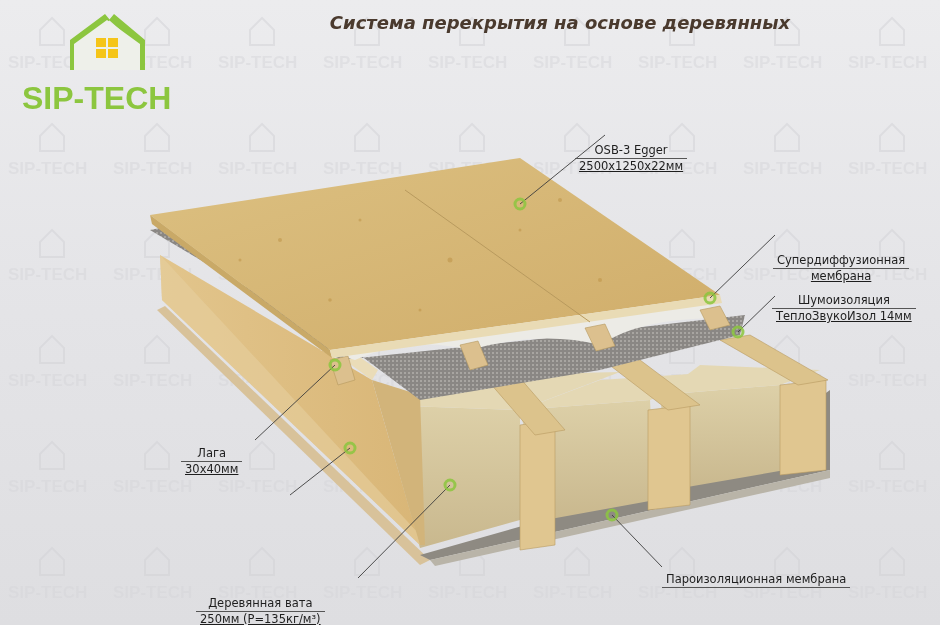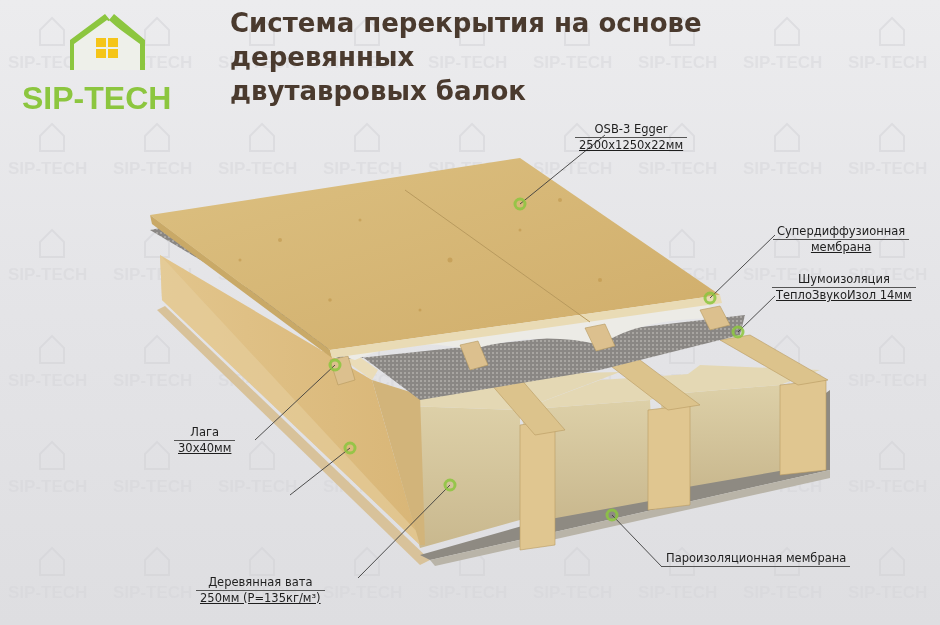--- a/index.html
+++ b/index.html
@@ -1,24 +1,24 @@
 <!DOCTYPE html>
 <html><head>
 <meta charset="utf-8">
 <style>
   html,body{margin:0;padding:0;}
   body{width:940px;height:625px;overflow:hidden;background:#e6e6e8;position:relative;font-family:"DejaVu Sans","Liberation Sans",sans-serif;}
   .bg{position:absolute;inset:0;background:linear-gradient(180deg,#ececee 0%,#e4e4e7 50%,#dedee1 100%);}
   .wm{position:absolute;inset:0;opacity:.5;}
   .logo{position:absolute;left:10px;top:8px;width:195px;height:100px;}
   .logo-text{position:absolute;left:12px;top:72px;font-family:"Liberation Sans",sans-serif;font-weight:bold;font-size:32px;color:#8cc63f;letter-spacing:0px;}
-  .title{position:absolute;left:230px;top:6px;width:660px;text-align:left;font-family:"DejaVu Sans",sans-serif;font-weight:bold;color:#4a3a2e;font-size:26px;line-height:34px;}
+  .title{position:absolute;left:230px;top:6px;width:660px;text-align:center;font-family:"DejaVu Sans",sans-serif;font-weight:bold;color:#4a3a2e;font-size:18px;line-height:34px;font-style:italic;}
   .scene{position:absolute;left:0;top:0;width:940px;height:625px;}
   .lbl{position:absolute;font-family:"DejaVu Sans",sans-serif;font-size:11.5px;color:#1e1e1e;text-align:center;line-height:15px;white-space:nowrap;}
-  .lbl .l1{display:block;border-bottom:1px solid #555;padding:0 4px;}
+  .lbl .l1{display:block;border-bottom:1px solid #555;padding:0 4px;margin-top:21px;}
   .lbl .l2{display:block;padding:0 4px;text-decoration:underline;}
 </style>
 </head>
 <body>
 
 <div class="bg"></div>
 
 <svg class="wm" width="940" height="625">
   <defs>
     <pattern id="wmp" x="0" y="0" width="105" height="106" patternUnits="userSpaceOnUse">
@@ -39,21 +39,20 @@
     <rect x="86" y="30" width="10" height="9" fill="#f5c518"></rect>
     <rect x="98" y="30" width="10" height="9" fill="#f5c518"></rect>
     <rect x="86" y="41" width="10" height="9" fill="#f5c518"></rect>
     <rect x="98" y="41" width="10" height="9" fill="#f5c518"></rect>
   </svg>
   <div class="logo-text">SIP-TECH</div>
 </div>
 
 <div class="title">
   <div>Система перекрытия на основе деревянных</div>
-  <div>двутавровых балок</div>
 </div>
 
 <svg class="scene" width="940" height="625">
   <defs>
     <linearGradient id="osbTop" x1="0" y1="0" x2="1" y2="1">
       <stop offset="0" stop-color="#dcc081"></stop>
         <stop offset="1" stop-color="#d0ad6a"></stop>
     </linearGradient>
     <linearGradient id="sideBeam" x1="0" y1="0" x2="1" y2="0">
       <stop offset="0" stop-color="#e2c58c"></stop>
@@ -141,29 +140,29 @@
     <circle cx="350" cy="448" r="5"></circle>
     <circle cx="450" cy="485" r="5"></circle>
     <circle cx="612" cy="515" r="5"></circle>
   </g>
 </svg>
 
 <div class="lbl" style="left:575px;top:122px;">
   <span class="l1">OSB-3 Egger</span>
   <span class="l2">2500x1250x22мм</span>
 </div>
-<div class="lbl" style="left:773px;top:224px;">
+<div class="lbl" style="left:773px;top:232px;">
   <span class="l1">Супердиффузионная</span>
   <span class="l2">мембрана</span>
 </div>
 <div class="lbl" style="left:772px;top:272px;">
   <span class="l1">Шумоизоляция</span>
   <span class="l2">ТеплоЗвукоИзол 14мм</span>
 </div>
-<div class="lbl" style="left:174px;top:425px;">
+<div class="lbl" style="left:181px;top:425px;">
   <span class="l1">Лага</span>
   <span class="l2">30x40мм</span>
 </div>
 <div class="lbl" style="left:54px;top:492px;">
 </div>
 <div class="lbl" style="left:196px;top:575px;">
   <span class="l1">Деревянная вата</span>
   <span class="l2">250мм (P=135кг/м³)</span>
 </div>
 <div class="lbl" style="left:662px;top:551px;">

